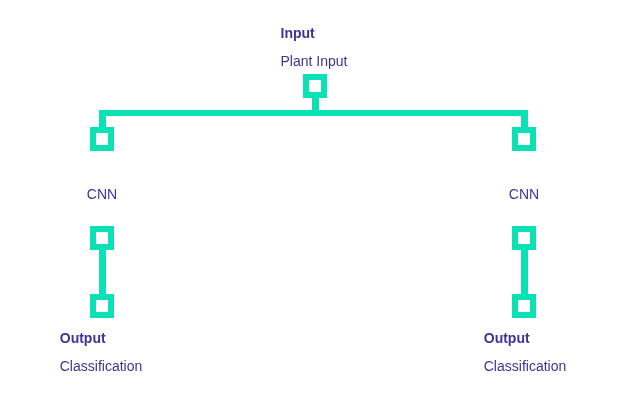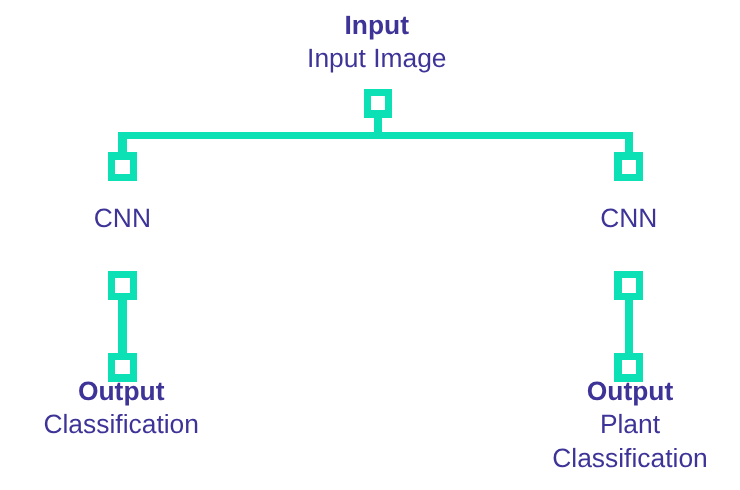--- a/index.html
+++ b/index.html
@@ -18,24 +18,25 @@
   }
   .connectors {
     position: absolute;
     left: 0;
     top: 0;
     color: var(--connector, #0ce0b5);
   }
   .label {
     position: absolute;
     transform: translateX(-50%);
-    text-align: center;
-    font-size: 22px;
+    text-align: left;
+    font-size: 14px;
     line-height: 28px;
     white-space: nowrap;
+    margin-top: 12px;
   }
   .label .bold {
     font-weight: 700;
   }
 </style>
 </head>
 <body>
 
 <div class="canvas">
 
@@ -75,35 +76,34 @@
       <rect x="512" y="226" width="24" height="24" fill="currentColor"></rect>
       <rect x="518" y="232" width="12" height="12" fill="#ffffff"></rect>
       <rect x="520.5" y="248" width="7" height="48" fill="currentColor"></rect>
       <rect x="512" y="294" width="24" height="24" fill="currentColor"></rect>
       <rect x="518" y="300" width="12" height="12" fill="#ffffff"></rect>
     </g>
   </svg>
 
   <div class="label" style="left:314px; top:7px;">
     <div class="bold">Input</div>
-    <div>Input Image</div>
+    <div>Plant Input</div>
   </div>
 
   <div class="label" style="left:102px; top:168px;">
     <div>CNN</div>
   </div>
 
   <div class="label" style="left:524px; top:168px;">
     <div>CNN</div>
   </div>
 
   <div class="label" style="left:101px; top:312px;">
     <div class="bold">Output</div>
     <div>Classification</div>
   </div>
 
   <div class="label" style="left:525px; top:312px;">
     <div class="bold">Output</div>
-    <div>Plant</div>
     <div>Classification</div>
   </div>
 
 </div>
 
 </body></html>

